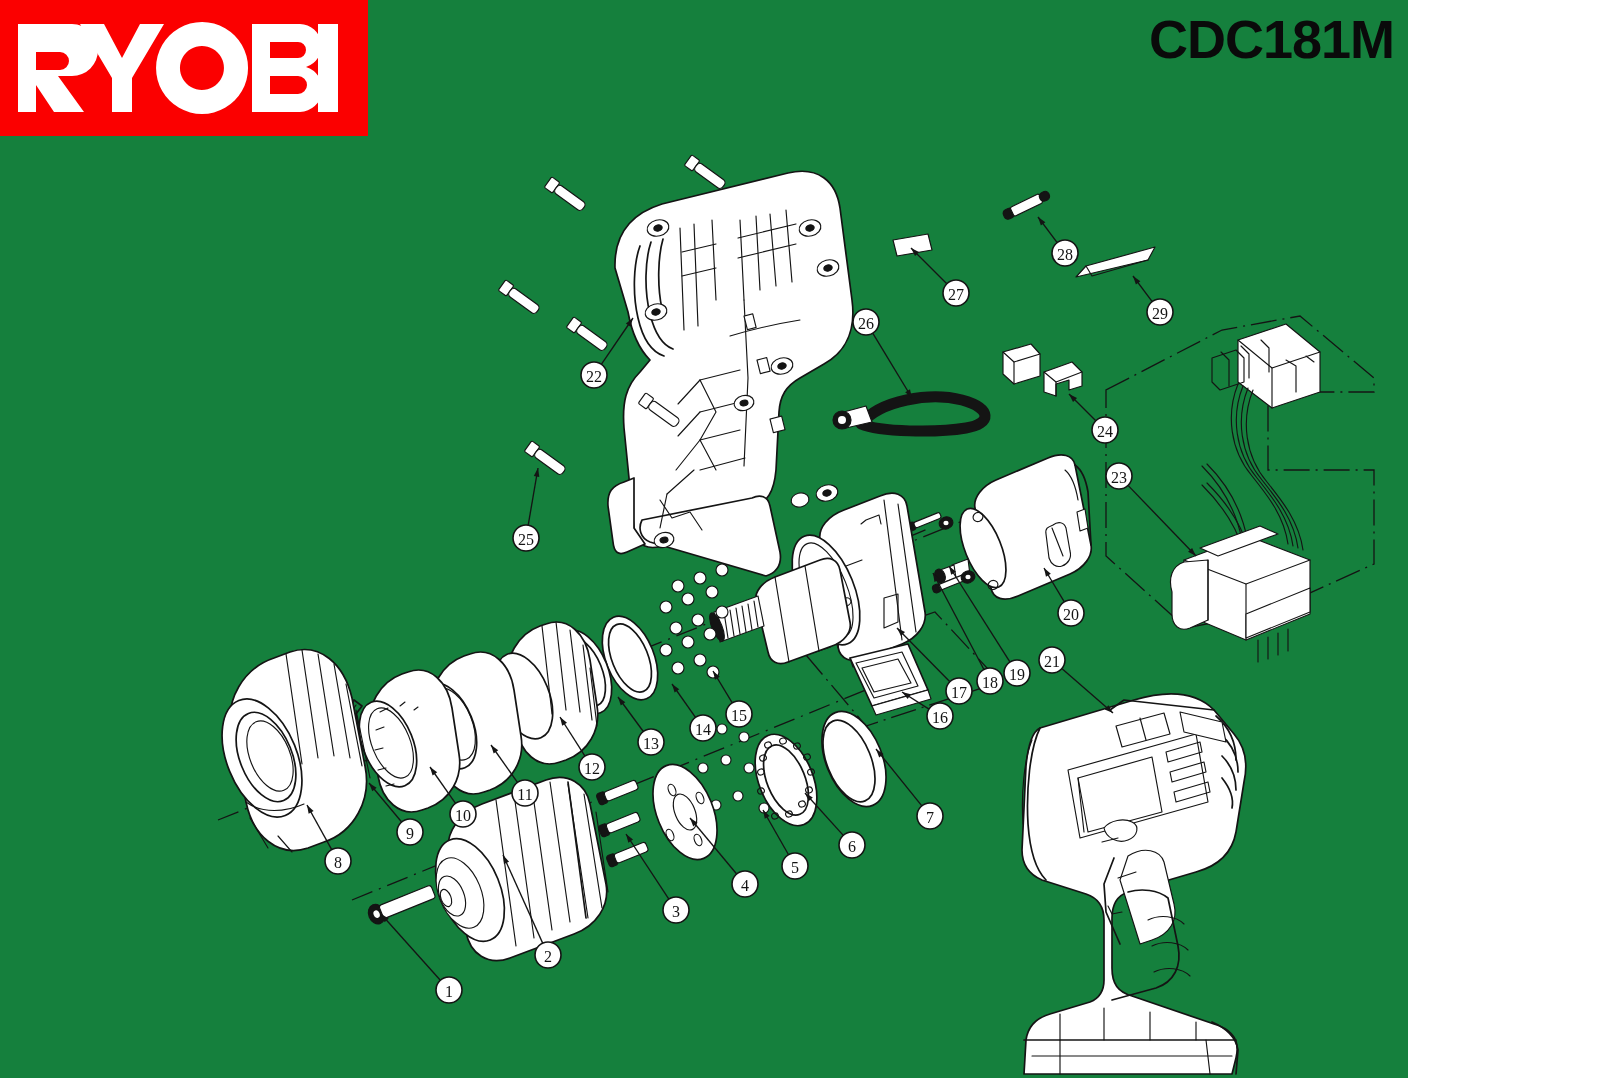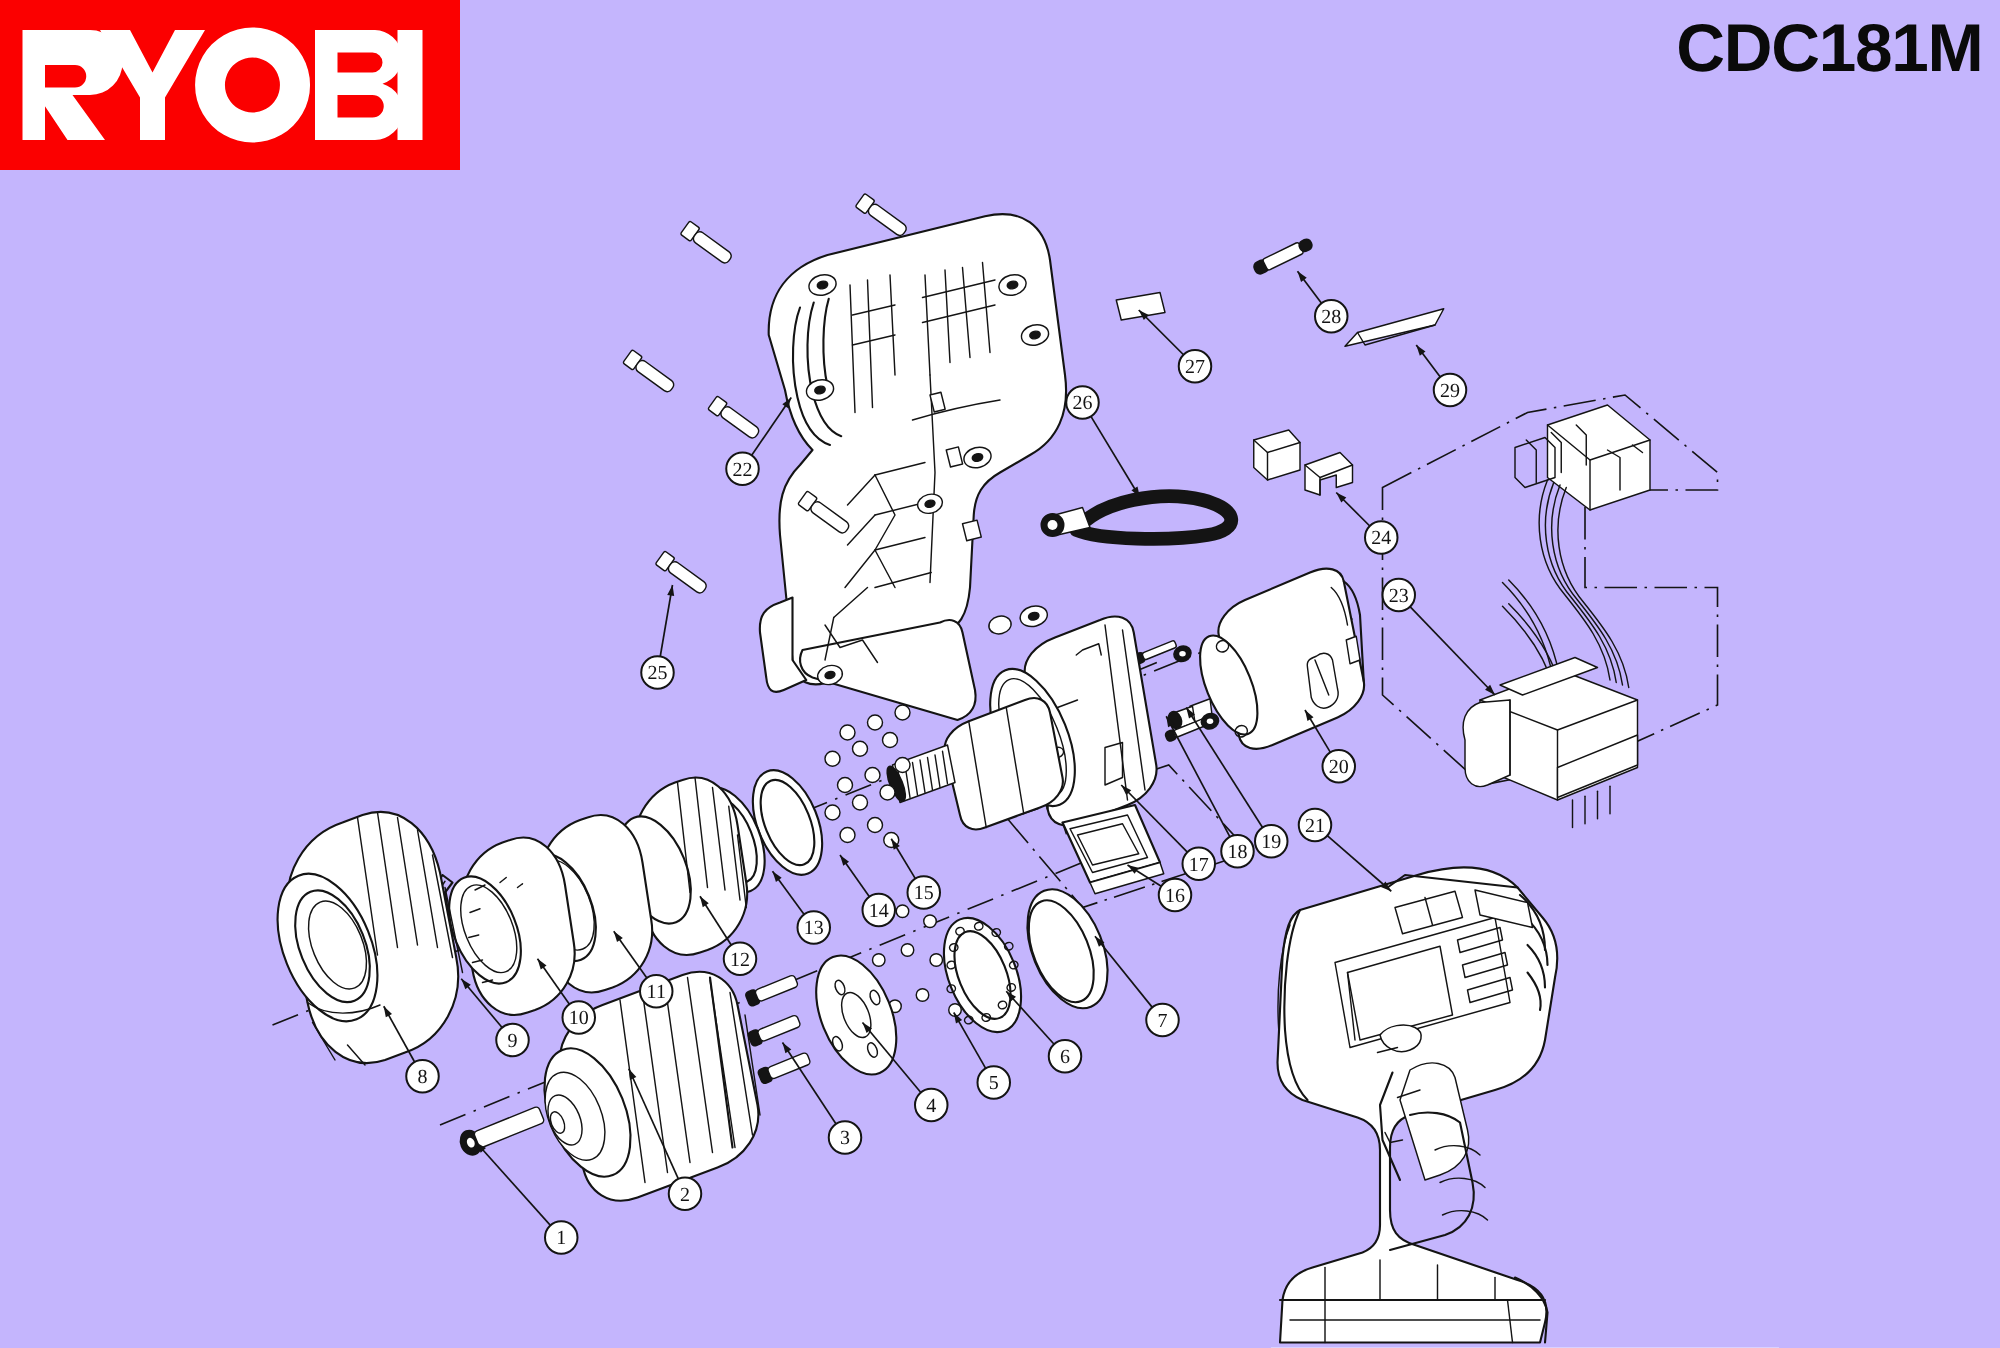--- a/index.html
+++ b/index.html
@@ -1,18 +1,18 @@
 <!DOCTYPE html>
 <html><head>
 <meta charset="utf-8">
 <style>
   html,body{margin:0;padding:0;background:#ffffff;}
   body{width:1600px;height:1078px;position:relative;overflow:hidden;
        font-family:"Liberation Sans", sans-serif;}
-  #page{position:absolute;left:0;top:0;width:1600px;height:1078px;background:#c4b5fd;}
+  #page{position:absolute;left:0;top:0;width:1408px;height:1078px;background:#15803d;}
 
   
   #brand{position:absolute;left:0;top:0;width:368px;height:136px;background:#fb0000;}
   #brand svg{position:absolute;left:14px;top:18px;}
 
   
   #model{position:absolute;right:14px;top:8px;font-size:54px;font-weight:bold;
          letter-spacing:-1px;color:#0a0a0a;font-family:"Liberation Sans", sans-serif;}
 
   

